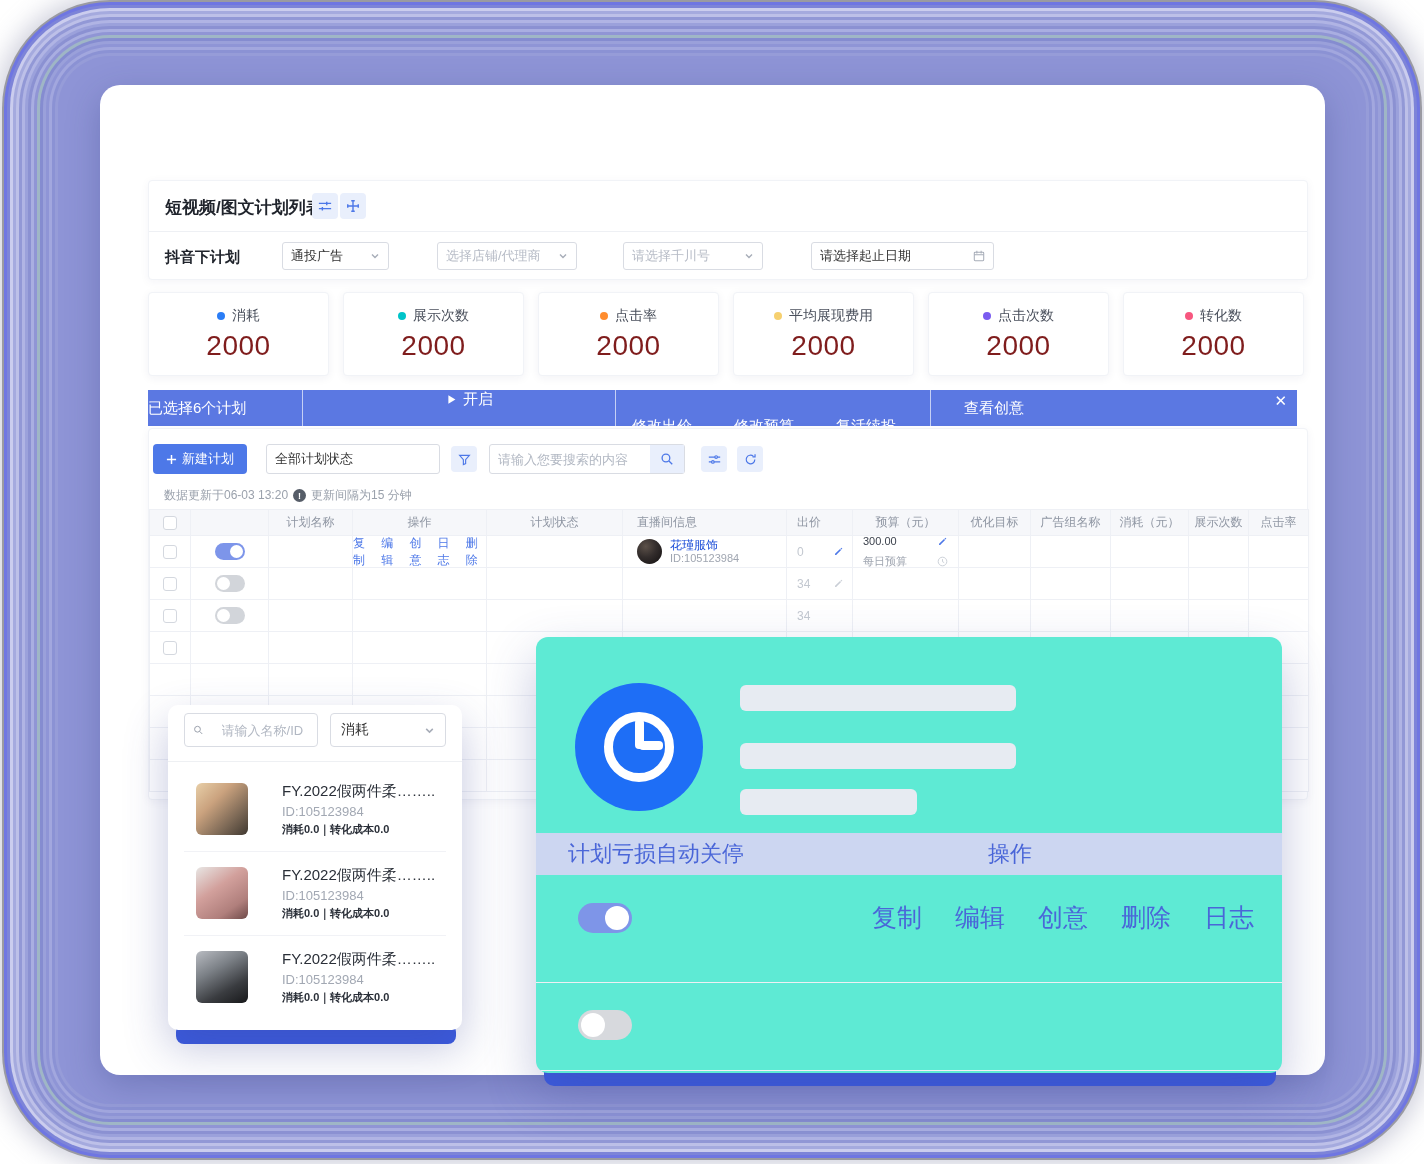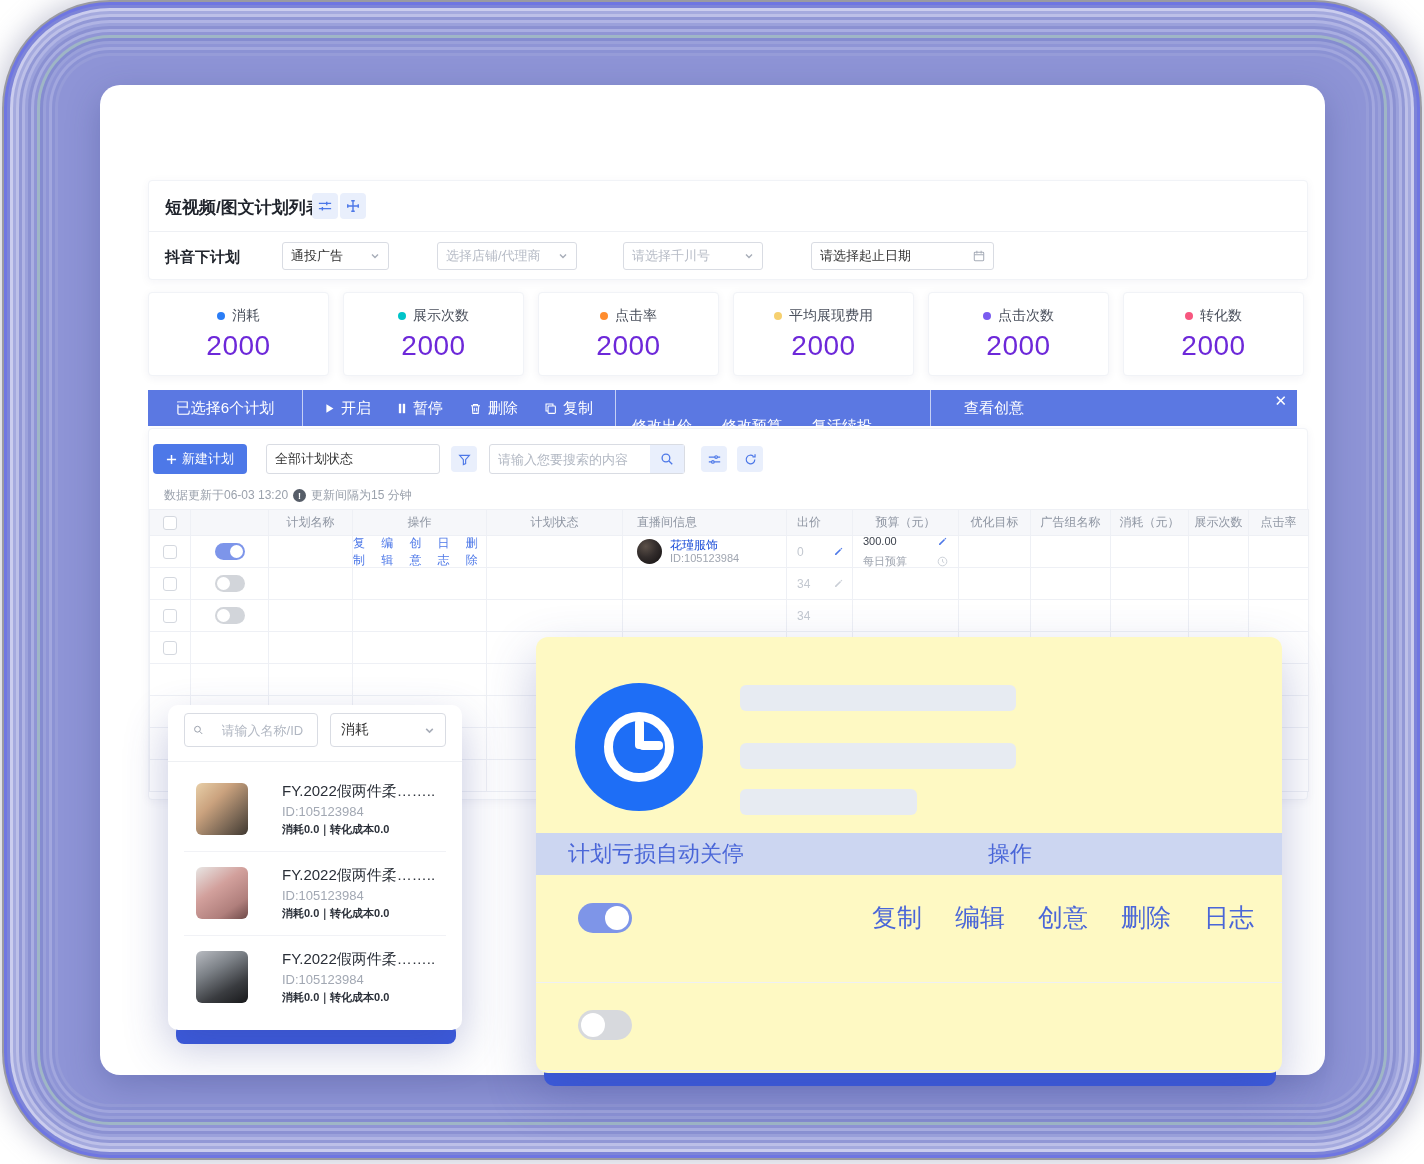--- a/index.html
+++ b/index.html
@@ -29,21 +29,21 @@
   .select, .inputbox { position:absolute; height:28px; border:1px solid #d9dce3; border-radius:3px; background:#fff; display:flex; align-items:center; padding:0 8px; font-size:13px; color:#333; }
   .ph { color:#b6bbc6; }
   .chev { margin-left:auto; color:#a7adb8; display:flex; }
   input.txt { border:none; outline:none; background:transparent; font-size:13px; font-family:inherit; color:#333; width:100%; }
   input.txt::placeholder { color:#b2b8c3; }
   
   .stats { position:absolute; left:148px; top:292px; width:1160px; display:flex; gap:14px; }
   .stat { width:181px; height:84px; background:#fff; border:1px solid #f1f3f7; border-radius:4px; box-shadow:0 2px 10px rgba(30,40,90,.06); display:flex; flex-direction:column; align-items:center; justify-content:center; }
   .stat .lbl { display:flex; align-items:center; gap:7px; font-size:14px; color:#4a505c; }
   .stat .dotc { width:8px; height:8px; border-radius:50%; }
-  .stat .val { margin-top:5px; font-size:28px; color:#6d28d9; font-weight:500; letter-spacing:.5px; }
+  .stat .val { margin-top:5px; font-size:28px; color:#7f1d1d; font-weight:500; letter-spacing:.5px; }
   
   .bulkbar { position:absolute; left:148px; top:390px; width:1149px; height:36px; background:#5b78e2; color:#fff; font-size:15px; display:flex; align-items:stretch; }
   .bulkbar .seg { display:flex; align-items:center; }
   .bulkbar .vsep { width:1px; background:rgba(255,255,255,.65); margin:0; }
   .bulkbar .item { display:flex; align-items:center; gap:6px; cursor:pointer; }
   .closex { position:absolute; right:10px; top:3px; color:#fff; font-size:15px; line-height:15px; cursor:pointer; }
   
   .maincard { left:148px; top:428px; width:1160px; height:372px; border-radius:4px; }
   .btn-primary { position:absolute; left:4px; top:15px; width:94px; height:30px; background:#4d78e8; border-radius:4px; color:#fff; font-size:13px; display:flex; align-items:center; justify-content:center; gap:5px; cursor:pointer; }
   .sq { position:absolute; width:26px; height:26px; border-radius:4px; background:#e9effc; color:#4d78e8; display:flex; align-items:center; justify-content:center; }
@@ -83,21 +83,21 @@
   .litem { position:absolute; left:0; width:294px; height:84px; display:flex; align-items:center; padding:0 16px 0 28px; }
   .litem + .sep { position:absolute; left:16px; width:262px; height:1px; background:#f1f2f6; }
   .thumb { width:52px; height:52px; border-radius:6px; flex:0 0 auto; }
   .t1 { background:linear-gradient(135deg,#e8cfa8 0%,#caa27e 35%,#7e6a57 70%,#3f3830 100%); }
   .t2 { background:linear-gradient(145deg,#e8e6e4 0%,#d2a09c 40%,#b07f7c 75%,#6e4a49 100%); }
   .t3 { background:linear-gradient(150deg,#b9bcc2 0%,#7c8187 35%,#3a3c40 70%,#17181a 100%); }
   .ltxt { margin-left:34px; display:flex; flex-direction:column; gap:3px; }
   .ltitle { font-size:15px; color:#2a2f38; font-weight:500; }
   .lid { font-size:13px; color:#a2a8b3; }
   .lmetrics { font-size:11px; color:#2a2f38; font-weight:700; }
-  .rpanel { position:absolute; left:536px; top:637px; width:746px; height:436px; background:#fef9c3; border-radius:12px; box-shadow:0 20px 50px rgba(60,70,150,.30); overflow:hidden; }
+  .rpanel { position:absolute; left:536px; top:637px; width:746px; height:436px; background:#5eead4; border-radius:12px; box-shadow:0 20px 50px rgba(60,70,150,.30); overflow:hidden; }
   .clockbig { position:absolute; left:39px; top:46px; width:128px; height:128px; border-radius:50%; background:#1e6ef6; }
   .clockring { position:absolute; left:29px; top:29px; width:70px; height:70px; border:9px solid #fff; border-radius:50%; }
   .hand { position:absolute; background:#fff; border-radius:4px; }
   .hand.min { left:60px; top:36px; width:9px; height:30px; }
   .hand.hr  { left:64px; top:58px; width:24px; height:9px; }
   .skel { position:absolute; height:26px; border-radius:6px; background:#e7ebf2; }
   .rheader { position:absolute; left:0; top:196px; width:746px; height:42px; background:#ccd6f1; display:flex; align-items:center; }
   .rheader .t { font-size:22px; color:#4a66d8; font-weight:500; }
   .btgl { position:absolute; width:54px; height:30px; border-radius:15px; }
   .btgl .knob { position:absolute; top:3px; width:24px; height:24px; border-radius:50%; background:#fff; }
@@ -208,25 +208,25 @@
   <div class="stat">
     <div class="lbl">
         <span class="dotc" style="background: rgb(247, 87, 127);"></span>
         <span>转化数</span>
       </div>
     <div class="val">2000</div>
   </div>
 </div>
 
 <div class="bulkbar">
-  <div class="seg" style="width:154px; justify-content:center;">
+  <div class="seg" style="width:154px; ">
     <span>已选择6个计划</span>
   </div>
   <div class="vsep"></div>
-  <div class="seg" style="width:312px; gap:26px; padding-left:21px;">
+  <div class="seg" style="width:312px; gap:26px; padding-left:21px;flex-direction:column;">
     <span class="item">
       <svg width="11" height="11" viewBox="0 0 14 14">
           <path d="M3 1.5l9 5.5-9 5.5z" fill="currentColor"></path>
         </svg>
       <span>开启</span>
     </span>
     <span class="item">
       <svg width="10" height="11" viewBox="0 0 12 14">
           <rect x="2" y="1" width="3" height="12" fill="currentColor"></rect>
           <rect x="7" y="1" width="3" height="12" fill="currentColor"></rect>
@@ -241,21 +241,21 @@
     </span>
     <span class="item">
       <svg width="13" height="13" viewBox="0 0 16 16" fill="none" stroke="currentColor" stroke-width="1.3">
           <rect x="5" y="5" width="9" height="9" rx="1"></rect>
           <path d="M11 5V2.5H2.5V11H5"></path>
         </svg>
       <span>复制</span>
     </span>
   </div>
   <div class="vsep"></div>
-  <div class="seg" style="width:314px; gap:30px; padding-left:16px;margin-top:36px;">
+  <div class="seg" style="width:314px; gap:42px; padding-left:16px;margin-top:36px;">
     <span class="item">
         <span>修改出价</span>
       </span>
     <span class="item">
         <span>修改预算</span>
       </span>
     <span class="item">
         <span>复活续投</span>
       </span>
   </div>

